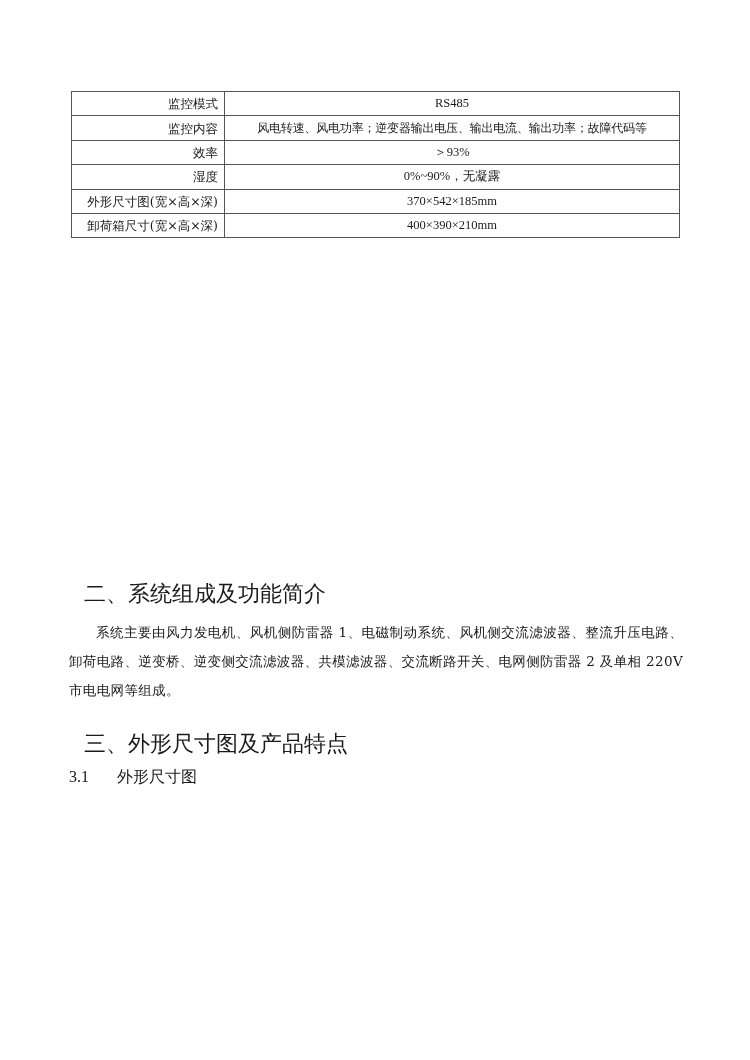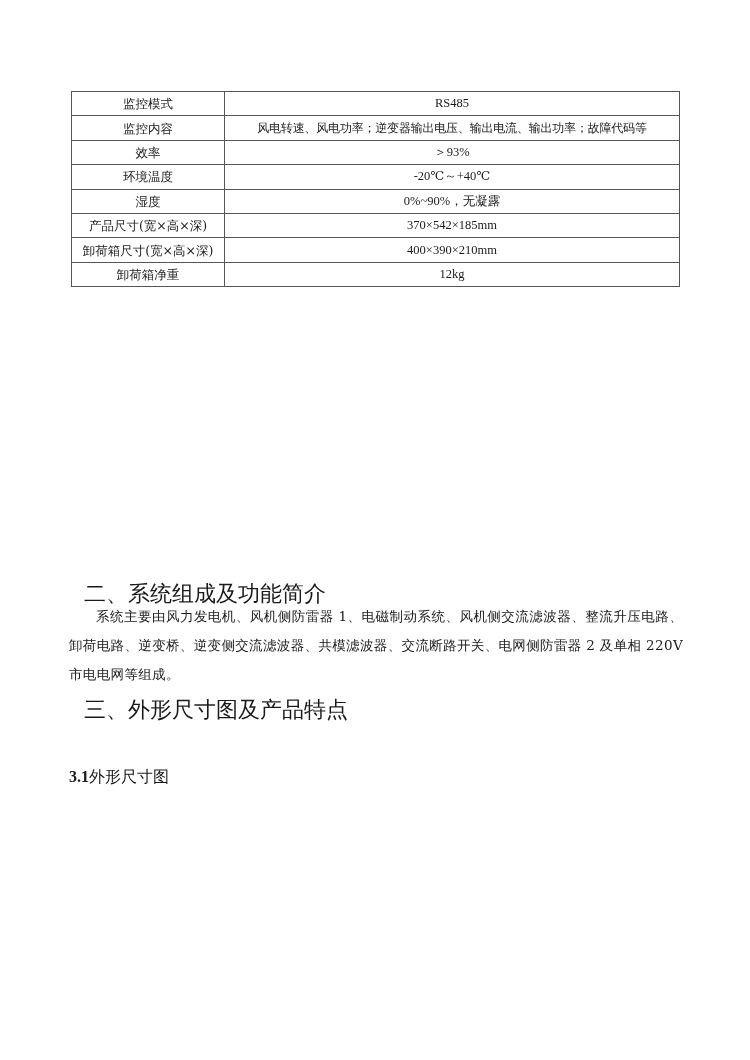--- a/index.html
+++ b/index.html
@@ -28,21 +28,21 @@
       height: 23.4px;
       padding: 0 6px;
       font-size: 12.5px;
       line-height: 23px;
       white-space: nowrap;
       overflow: hidden;
       vertical-align: middle;
     }
     .spec-table td.label {
       width: 140px;
-      text-align: center;
+      text-align: right;
       margin-left: 36px;
     }
     .spec-table td.value {
       text-align: center;
       font-family: "Liberation Serif", "DejaVu Serif", serif;
       font-size: 12.5px;
     }
     .spec-table td.value.long {
       font-family: "DejaVu Serif", "Liberation Serif", serif;
       font-size: 12px;
@@ -72,68 +72,61 @@
     .h3 {
       position: absolute;
       left: 69px;
       font-size: 16px;
       line-height: 22px;
       margin: 0;
       white-space: nowrap;
     }
     .h3 .num {
       font-family: "Liberation Serif", serif;
-      font-weight: bold;
-      margin-right: 0;
+      font-weight: normal;
+      margin-right: 12px;
     }
     .h3 .txt {
       font-weight: normal;
+      margin-left: 16px;
     }
   </style>
 </head>
 <body>
 
 <table class="spec-table">
   <tbody>
     <tr>
       <td class="label">监控模式</td>
       <td class="value">RS485</td>
     </tr>
     <tr>
       <td class="label">监控内容</td>
       <td class="value long">风电转速、风电功率；逆变器输出电压、输出电流、输出功率；故障代码等</td>
     </tr>
     <tr>
       <td class="label">效率</td>
       <td class="value">＞93%</td>
     </tr>
     <tr>
-      <td class="label">环境温度</td>
-      <td class="value">-20℃～+40℃</td>
-    </tr>
-    <tr>
       <td class="label">湿度</td>
       <td class="value">0%~90%，无凝露</td>
     </tr>
     <tr>
-      <td class="label">产品尺寸(宽×高×深)</td>
+      <td class="label">外形尺寸图(宽×高×深)</td>
       <td class="value">370×542×185mm</td>
     </tr>
     <tr>
       <td class="label">卸荷箱尺寸(宽×高×深)</td>
       <td class="value">400×390×210mm</td>
     </tr>
-    <tr>
-      <td class="label">卸荷箱净重</td>
-      <td class="value">12kg</td>
-    </tr>
   </tbody>
 </table>
 
 <h2 class="h2" style="top:566px;">二、系统组成及功能简介</h2>
 
-<p class="para" style="top:602px;">系统主要由风力发电机、风机侧防雷器 1、电磁制动系统、风机侧交流滤波器、整流升压电路、卸荷电路、逆变桥、逆变侧交流滤波器、共模滤波器、交流断路开关、电网侧防雷器 2 及单相 220V 市电电网等组成。</p>
+<p class="para" style="top:618px;">系统主要由风力发电机、风机侧防雷器 1、电磁制动系统、风机侧交流滤波器、整流升压电路、卸荷电路、逆变桥、逆变侧交流滤波器、共模滤波器、交流断路开关、电网侧防雷器 2 及单相 220V 市电电网等组成。</p>
 
-<h2 class="h2" style="top:682px;">三、外形尺寸图及产品特点</h2>
+<h2 class="h2" style="top:716px;">三、外形尺寸图及产品特点</h2>
 
 <h3 class="h3" style="top:766px;">
   <span class="num">3.1</span><span class="txt">外形尺寸图</span>
 </h3>
 
 </body></html>

